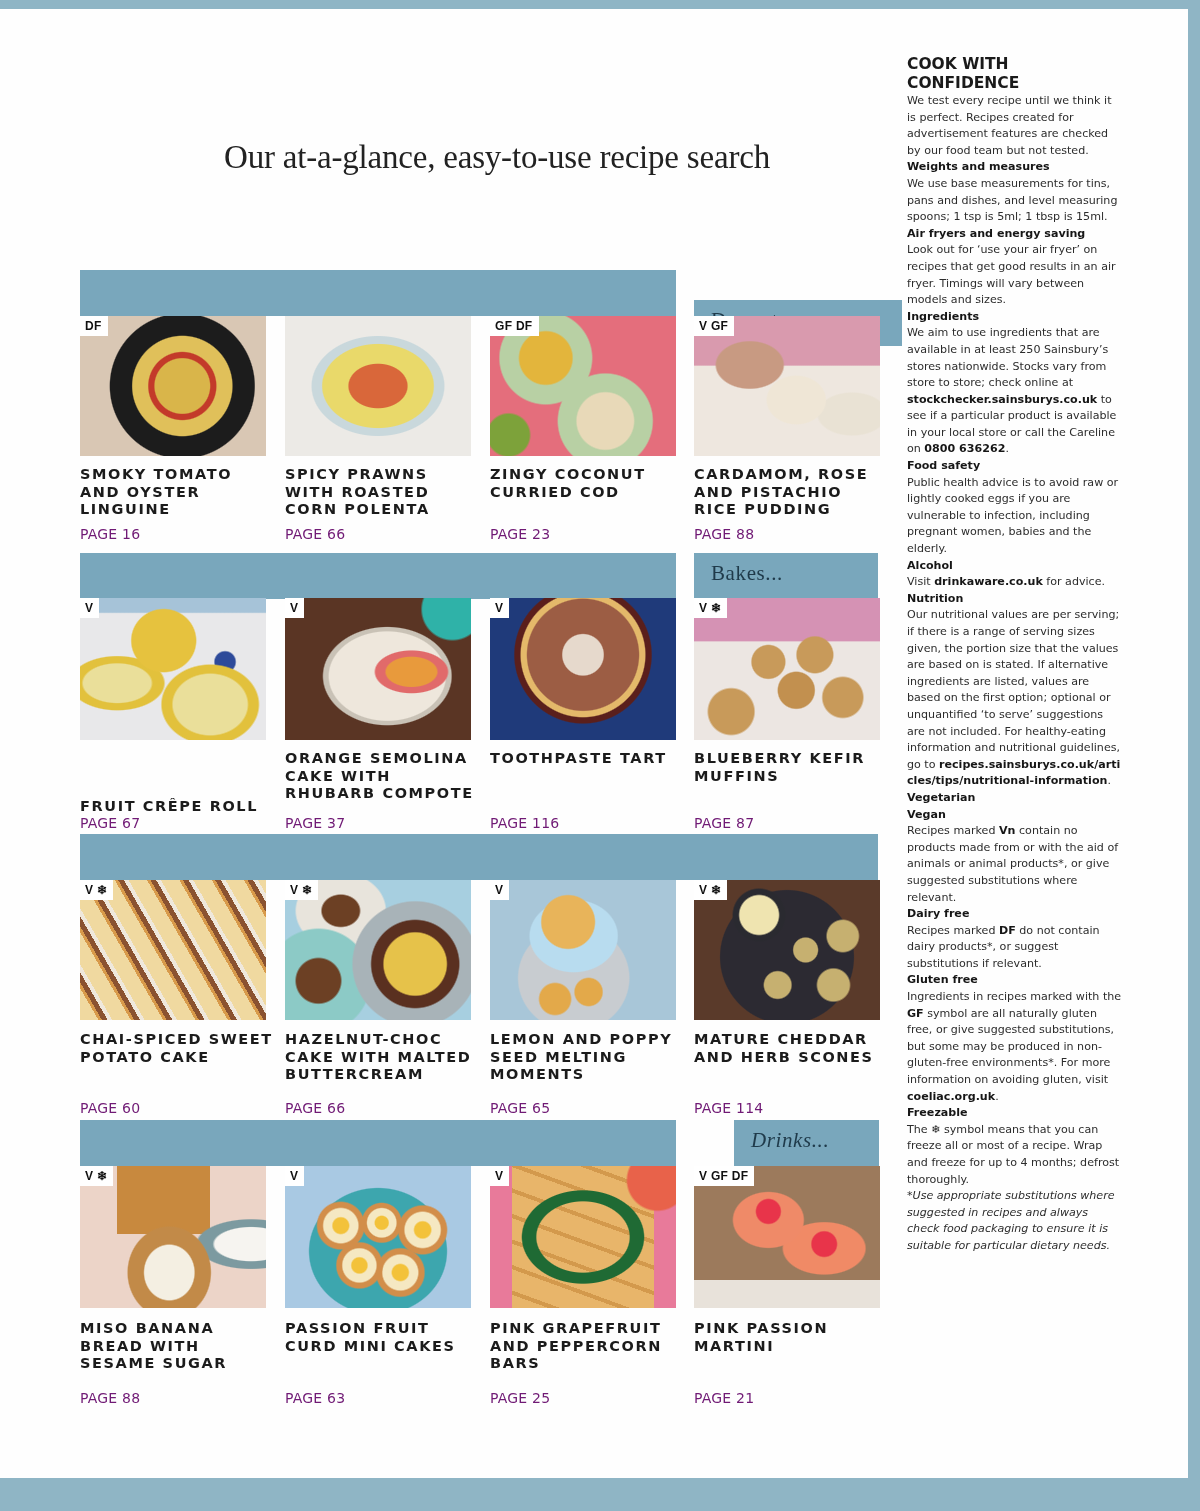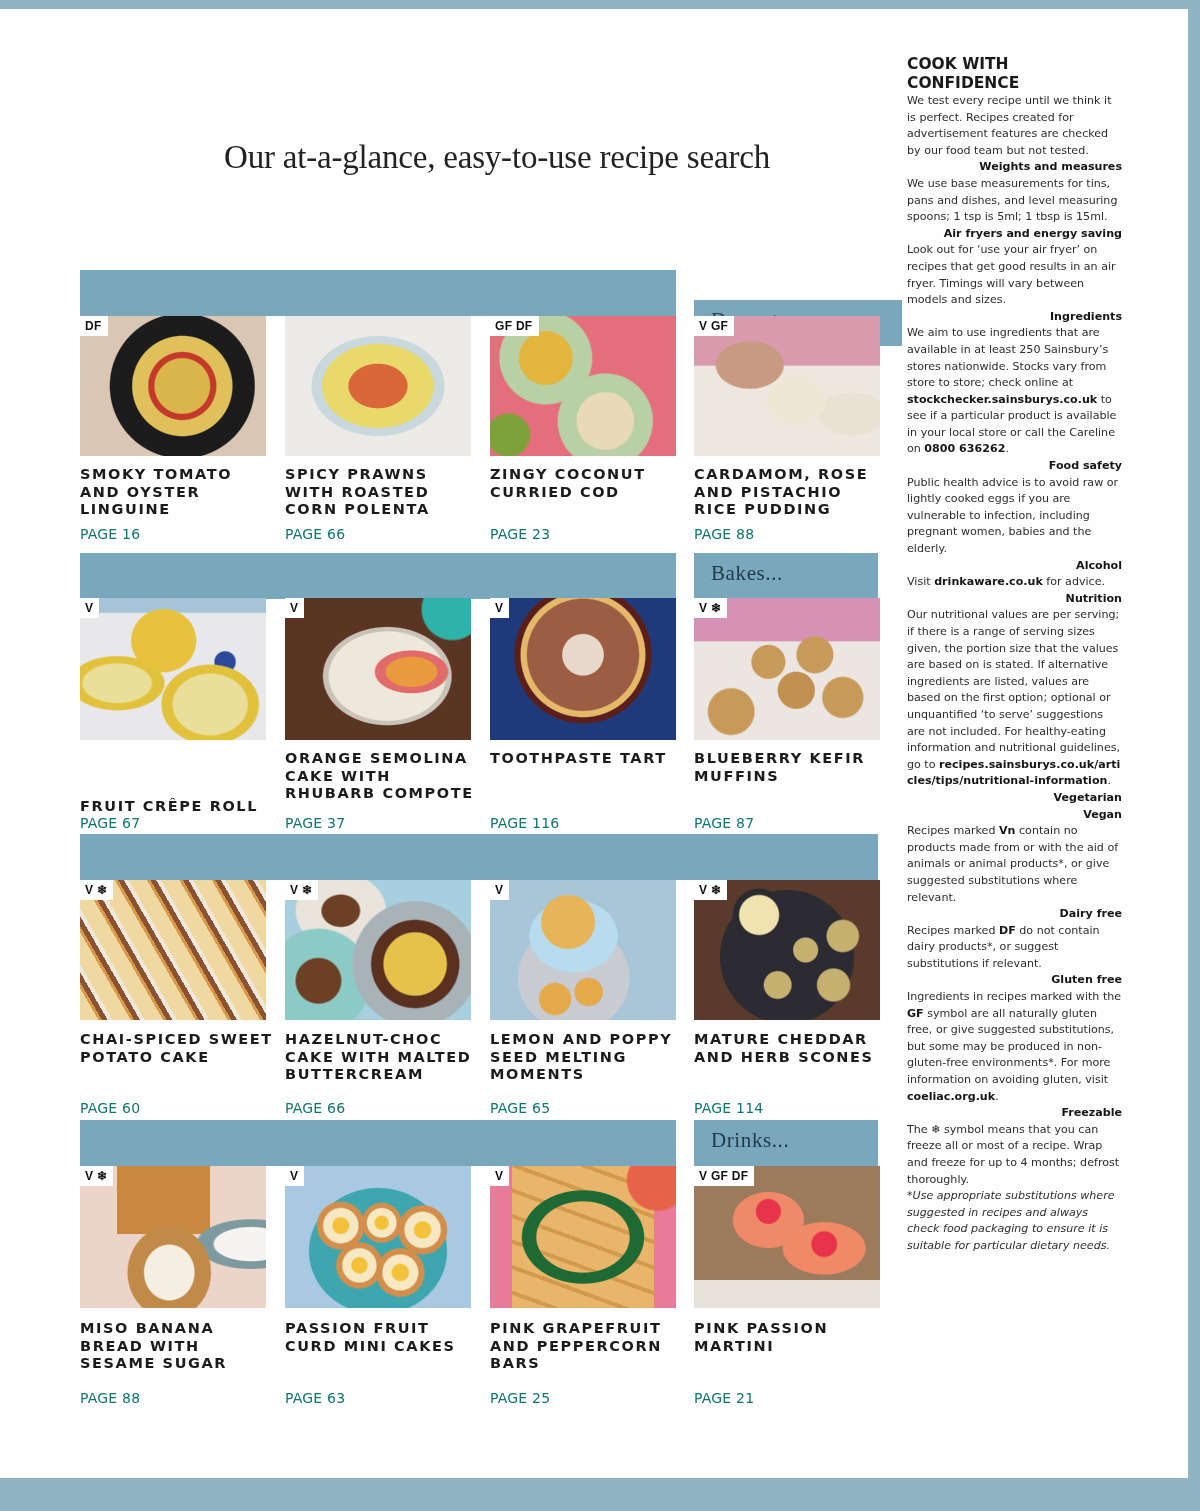--- a/index.html
+++ b/index.html
@@ -81,21 +81,21 @@
       line-height: 17.5px;
       letter-spacing: 1.6px;
       color: #1b1b1b;
       white-space: pre-line;
     }
     .rpage {
       position: absolute;
       left: 0;
       font-family: "DejaVu Sans", sans-serif;
       font-size: 14px;
-      color: #0f766e;
+      color: #701a75;
       letter-spacing: 0.2px;
     }
     .sidebar {
       position: absolute;
       left: 907px; top: 46px;
       width: 215px;
       font-family: "DejaVu Sans", sans-serif;
       font-size: 11.1px;
       line-height: 16.6px;
       color: #2c2c2c;
@@ -104,21 +104,20 @@
       font-family: "DejaVu Sans", sans-serif;
       font-weight: bold;
       font-size: 15.5px;
       line-height: 19px;
       color: #1a1a1a;
       margin-bottom: 0;
     }
     .sidebar .sec-head {
       font-weight: bold;
       color: #161616;
-      text-align: right;
     }
     .sidebar b { color: #161616; }
     .sidebar .foot { font-style: italic; }
   </style>
 </head>
 <body>
 
 <div class="page">
 
   <div class="title">Our at-a-glance, easy-to-use recipe search</div>
@@ -129,21 +128,21 @@
   </div>
 
   <div class="band" style="left:80px; top:544px; width:596px;"></div>
   <div class="band" style="left:694px; top:544px; width:184px;">
     <span class="cat">Bakes...</span>
   </div>
 
   <div class="band" style="left:80px; top:825px; width:798px;"></div>
 
   <div class="band" style="left:80px; top:1111px; width:596px;"></div>
-  <div class="band" style="left:694px; top:1111px; width:184px;">
+  <div class="band" style="left:734px; top:1111px; width:145px;font-style:italic;">
     <span class="cat">Drinks...</span>
   </div>
 
   <div class="card" style="left:80px; top:307px;">
     <div class="photo">
       <div class="art" style="background: radial-gradient(circle at 55% 50%, #d9b54a 0 22%, #c33a2a 23% 27%, #e0c05a 28% 40%, #1c1c1c 41% 58%, #d9c7b4 59%);"></div>
       <span class="badge">DF</span>
     </div>
     <div class="rtitle" style="top:150px;">SMOKY TOMATO
 AND OYSTER

